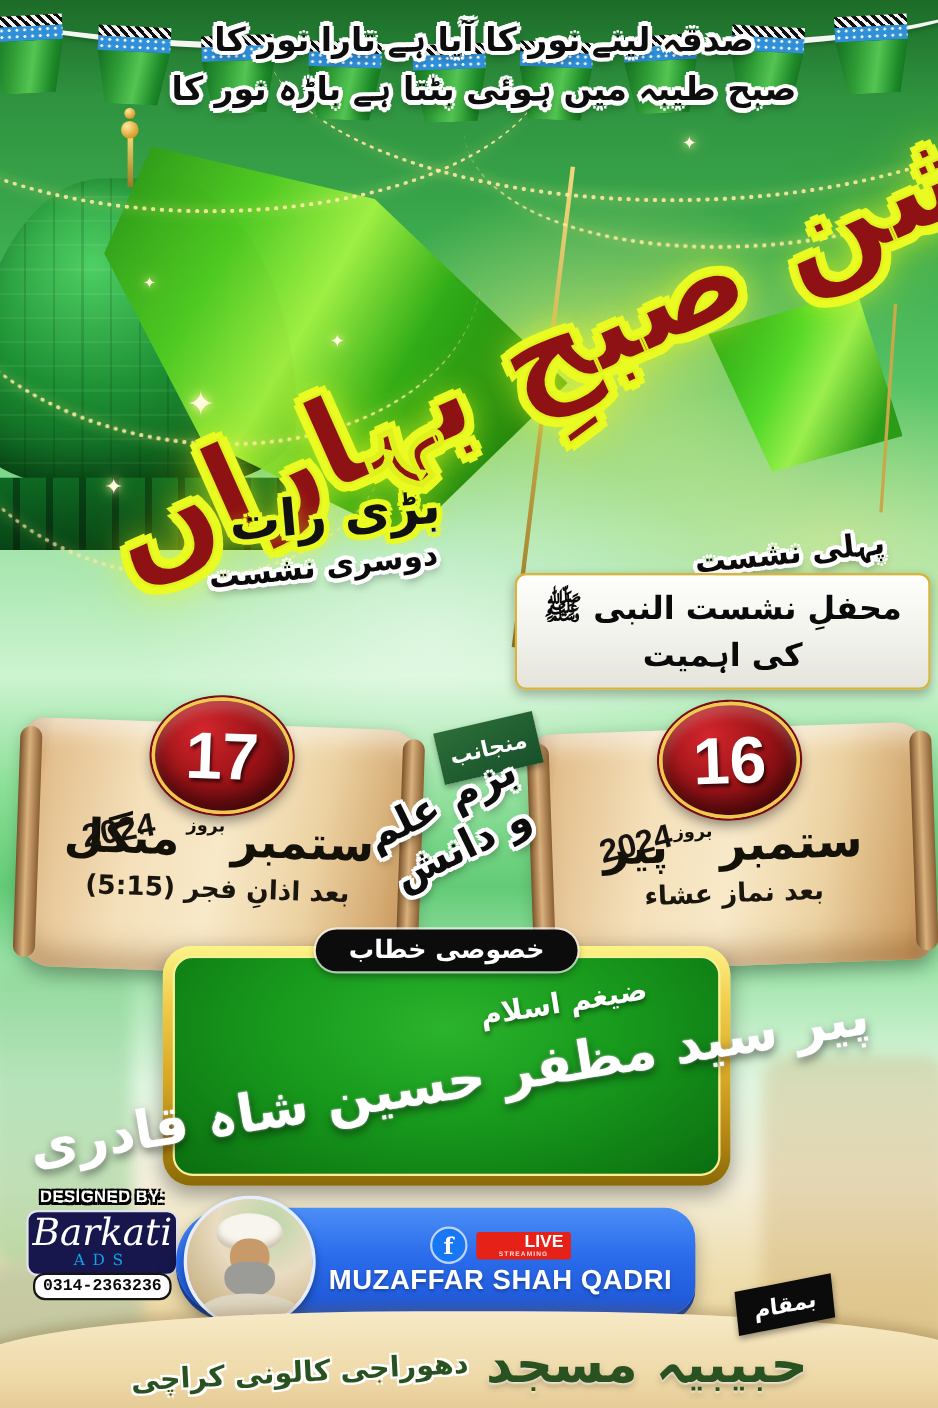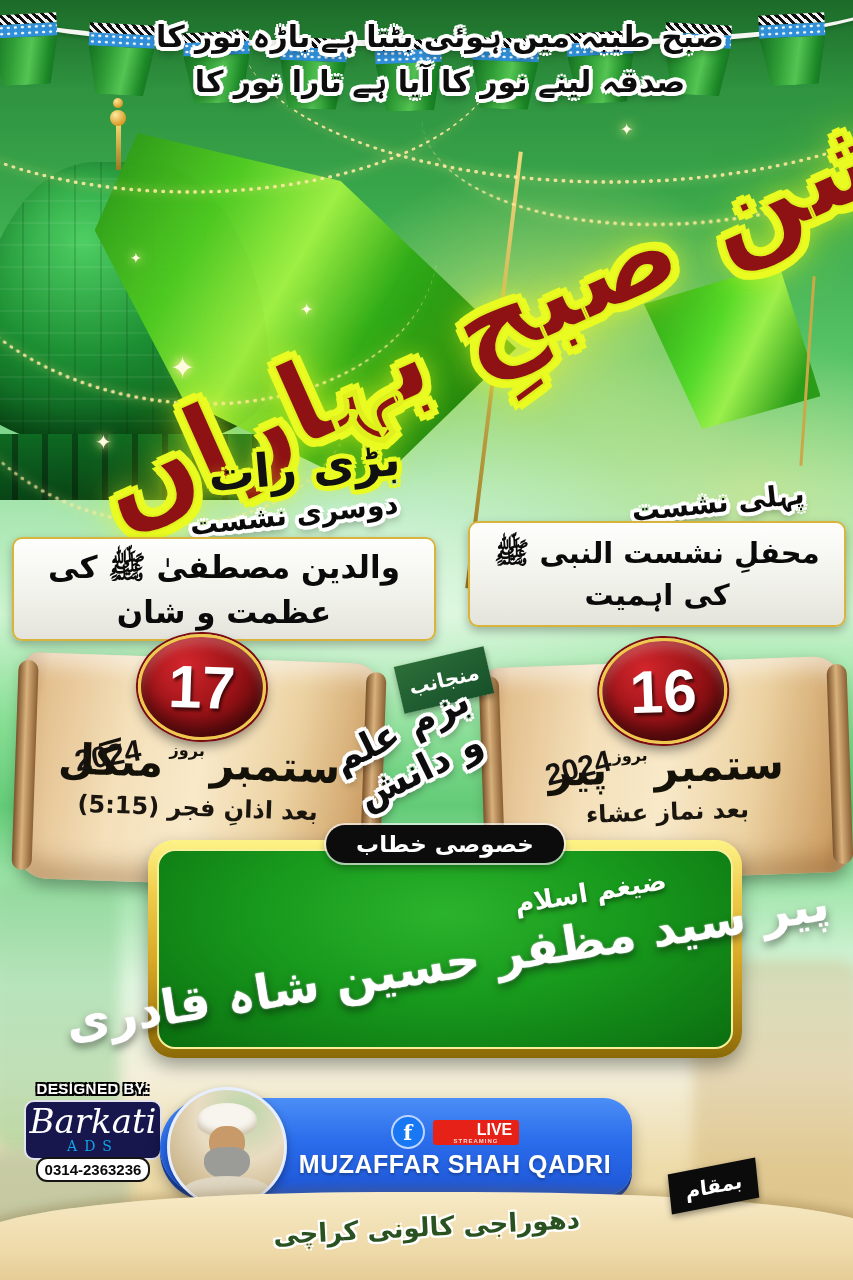--- a/index.html
+++ b/index.html
@@ -91,21 +91,21 @@
   .scroll-main .rouz{font-size:16px;vertical-align:22px;margin:0 6px;font-weight:bold;}
   .scroll-time{margin-top:8px;font-size:24px;font-weight:bold;color:#1a160f;letter-spacing:1px;}
 
   .org-tag{left:398px;top:656px;width:92px;height:48px;background:linear-gradient(160deg,#2c6e38,#17502a);
     transform:rotate(-13deg);display:flex;align-items:center;justify-content:center;
     color:#fff;font-weight:bold;font-size:20px;box-shadow:0 3px 6px rgba(0,0,0,.35);}
   .org-name{left:326px;top:706px;width:170px;transform:rotate(-26deg);text-align:center;
     font-size:37px;font-weight:bold;color:#0d0d0d;line-height:1.2;}
 
   
-  .speaker-outer{left:148px;top:840px;width:594px;height:218px;border-radius:26px;padding:9px;box-sizing:border-box;
+  .speaker-outer{left:148px;top:860px;width:516px;height:218px;border-radius:26px;padding:9px;box-sizing:border-box;
     background:linear-gradient(180deg,#fdf387 0%,#f0cb4a 25%,#d8a826 55%,#a87f10 85%,#8a6a08 100%);
     box-shadow:0 8px 18px rgba(0,0,0,.35);text-decoration:underline;}
   .speaker-inner{width:100%;height:100%;border-radius:18px;border:2px solid #f7ef9a;box-sizing:border-box;position:relative;
     background:radial-gradient(ellipse at 50% 32%,#2cb32c 0%,#189a1d 45%,#0b6e10 100%);}
   .khitab-pill{position:absolute;left:50%;transform:translateX(-50%);top:-26px;background:#0c0c0c;color:#fff;
     padding:6px 30px;border-radius:24px;font-size:23px;font-weight:bold;white-space:nowrap;
     box-shadow:0 0 0 2px rgba(255,255,255,.65),0 4px 8px rgba(0,0,0,.4);}
   .zaigham{position:absolute;top:26px;right:64px;transform:rotate(-9deg);color:#fff;font-size:26px;font-weight:bold;
     text-shadow:0 3px 5px rgba(0,0,0,.45);}
   .speaker-name{position:absolute;inset:0;display:flex;align-items:center;justify-content:center;padding-top:28px;
@@ -113,21 +113,21 @@
     text-shadow:0 4px 9px rgba(0,0,0,.5),0 0 2px #fff;}
 
   
   .designer{left:20px;top:1080px;width:146px;display:flex;flex-direction:column;align-items:center;gap:3px;}
   .designed-label{font-family:"Liberation Sans",sans-serif;font-weight:bold;font-size:15px;color:#fff;letter-spacing:.5px;
     text-shadow:-2px -2px 0 #000,2px -2px 0 #000,-2px 2px 0 #000,2px 2px 0 #000,0 2px 0 #000;}
   .barkati-box{width:134px;background:#17174e;border:2px solid #e3e3ee;border-radius:10px;text-align:center;padding:2px 0 4px;}
   .barkati-brand{font-family:"DejaVu Serif",serif;font-style:italic;font-size:34px;color:#fff;line-height:1.05;}
   .barkati-sub{font-family:"DejaVu Serif",serif;font-size:14px;color:#0ea5e9;letter-spacing:7px;margin-top:-2px;}
   .phone-pill{background:#fff;border:2px solid #151515;border-radius:11px;padding:2px 7px;
-    font-family:Liberation Sans, sans-serif;font-weight:bold;font-size:15px;color:#0a0a0a;margin-top:-6px;}
+    font-family:Liberation Mono, monospace;font-weight:bold;font-size:15px;color:#0a0a0a;margin-top:-6px;}
 
   .live-banner{left:160px;top:1098px;width:472px;height:98px;
     border-radius:50px 28px 28px 50px/49px 28px 28px 49px;
     background:linear-gradient(180deg,#4b8ef6 0%,#2a6ceb 45%,#1d55d6 100%);
     box-shadow:0 5px 0 #16409f,0 9px 16px rgba(0,0,0,.3);}
   .live-tail{left:352px;top:1186px;width:24px;height:24px;background:#1d55d6;transform:rotate(45deg);}
   .speaker-photo{position:absolute;left:7px;top:-11px;width:114px;height:114px;border-radius:50%;border:3px solid #e6eeff;
     background:radial-gradient(circle at 65% 20%,#b9d6a8,#e9dcc2 40%,#cdb88e 75%,#a88f64);overflow:hidden;
     box-shadow:0 4px 8px rgba(0,0,0,.35);}
   .turban{position:absolute;top:13px;left:27px;width:60px;height:34px;background:#f8f5ee;border-radius:50% 50% 42% 42%;
@@ -239,38 +239,35 @@
         <div class="bt2"></div>
         <div class="bb"></div>
       </div>
   </div>
 
   <div class="art" style="left:-10px;top:880px;width:130px;height:270px;background:rgba(130,205,140,.45);"></div>
   <div class="art" style="right:-10px;top:960px;width:170px;height:280px;background:rgba(190,150,80,.28);"></div>
   <div class="art" style="left:-20px;top:1150px;width:150px;height:100px;background:rgba(100,160,150,.28);"></div>
 
   <div class="abs verse urdu rtl ol-w">
+    <div>صدقہ لینے نور کا آیا ہے تارا نور کا</div>
     <div>صبح طیبہ میں ہوئی بٹتا ہے باڑہ نور کا</div>
-    <div>صدقہ لینے نور کا آیا ہے تارا نور کا</div>
   </div>
 
   <div class="abs main-title rtl">
     <span class="urdu">جشن صبحِ بہاراں</span>
   </div>
   <div class="abs bari-raat urdu rtl">بڑی رات</div>
 
   <div class="abs sess-header urdu rtl ol-w" style="left:592px;top:486px;width:252px;transform:rotate(-6deg);">پہلی نشست</div>
   <div class="abs sess-box urdu rtl" style="left:468px;top:521px;width:374px;height:102px;font-size:29px;">
     <span>محفلِ نشست النبی ﷺ کی اہمیت</span>
   </div>
 
   <div class="abs sess-header urdu rtl ol-w" style="left:168px;top:498px;width:252px;transform:rotate(-6deg);">دوسری نشست</div>
-  <div class="abs sess-box urdu rtl" style="left:12px;top:537px;width:420px;height:100px;font-size:31px;">
-    <span>والدین مصطفیٰ ﷺ کی عظمت و شان</span>
-  </div>
 
   <div class="scroll" style="left:487px;top:662px;width:358px;height:216px;transform:rotate(-2deg);">
     <div class="parch"></div>
     <div class="day-badge">16</div>
     <div class="scroll-body">
       <div class="scroll-year" style="left:58px;top:86px;">2024</div>
       <div class="scroll-main urdu rtl">
         <span>ستمبر</span><span class="rouz">بروز</span><span>پیر</span>
       </div>
       <div class="scroll-time urdu rtl">بعد نماز عشاء</div>
@@ -325,17 +322,18 @@
           <span class="streaming-word">STREAMING</span>
         </div>
       </div>
       <div class="live-name2">MUZAFFAR SHAH QADRI</div>
     </div>
   </div>
 
   <div class="abs venue-strip">
     <div class="venue-tag urdu rtl">بمقام</div>
     <div class="venue-text">
+      <span class="venue-name urdu">حبیبیہ مسجد</span>
       <span class="venue-address urdu">دھوراجی کالونی کراچی</span>
     </div>
   </div>
 
 </div>
 
 </body></html>

